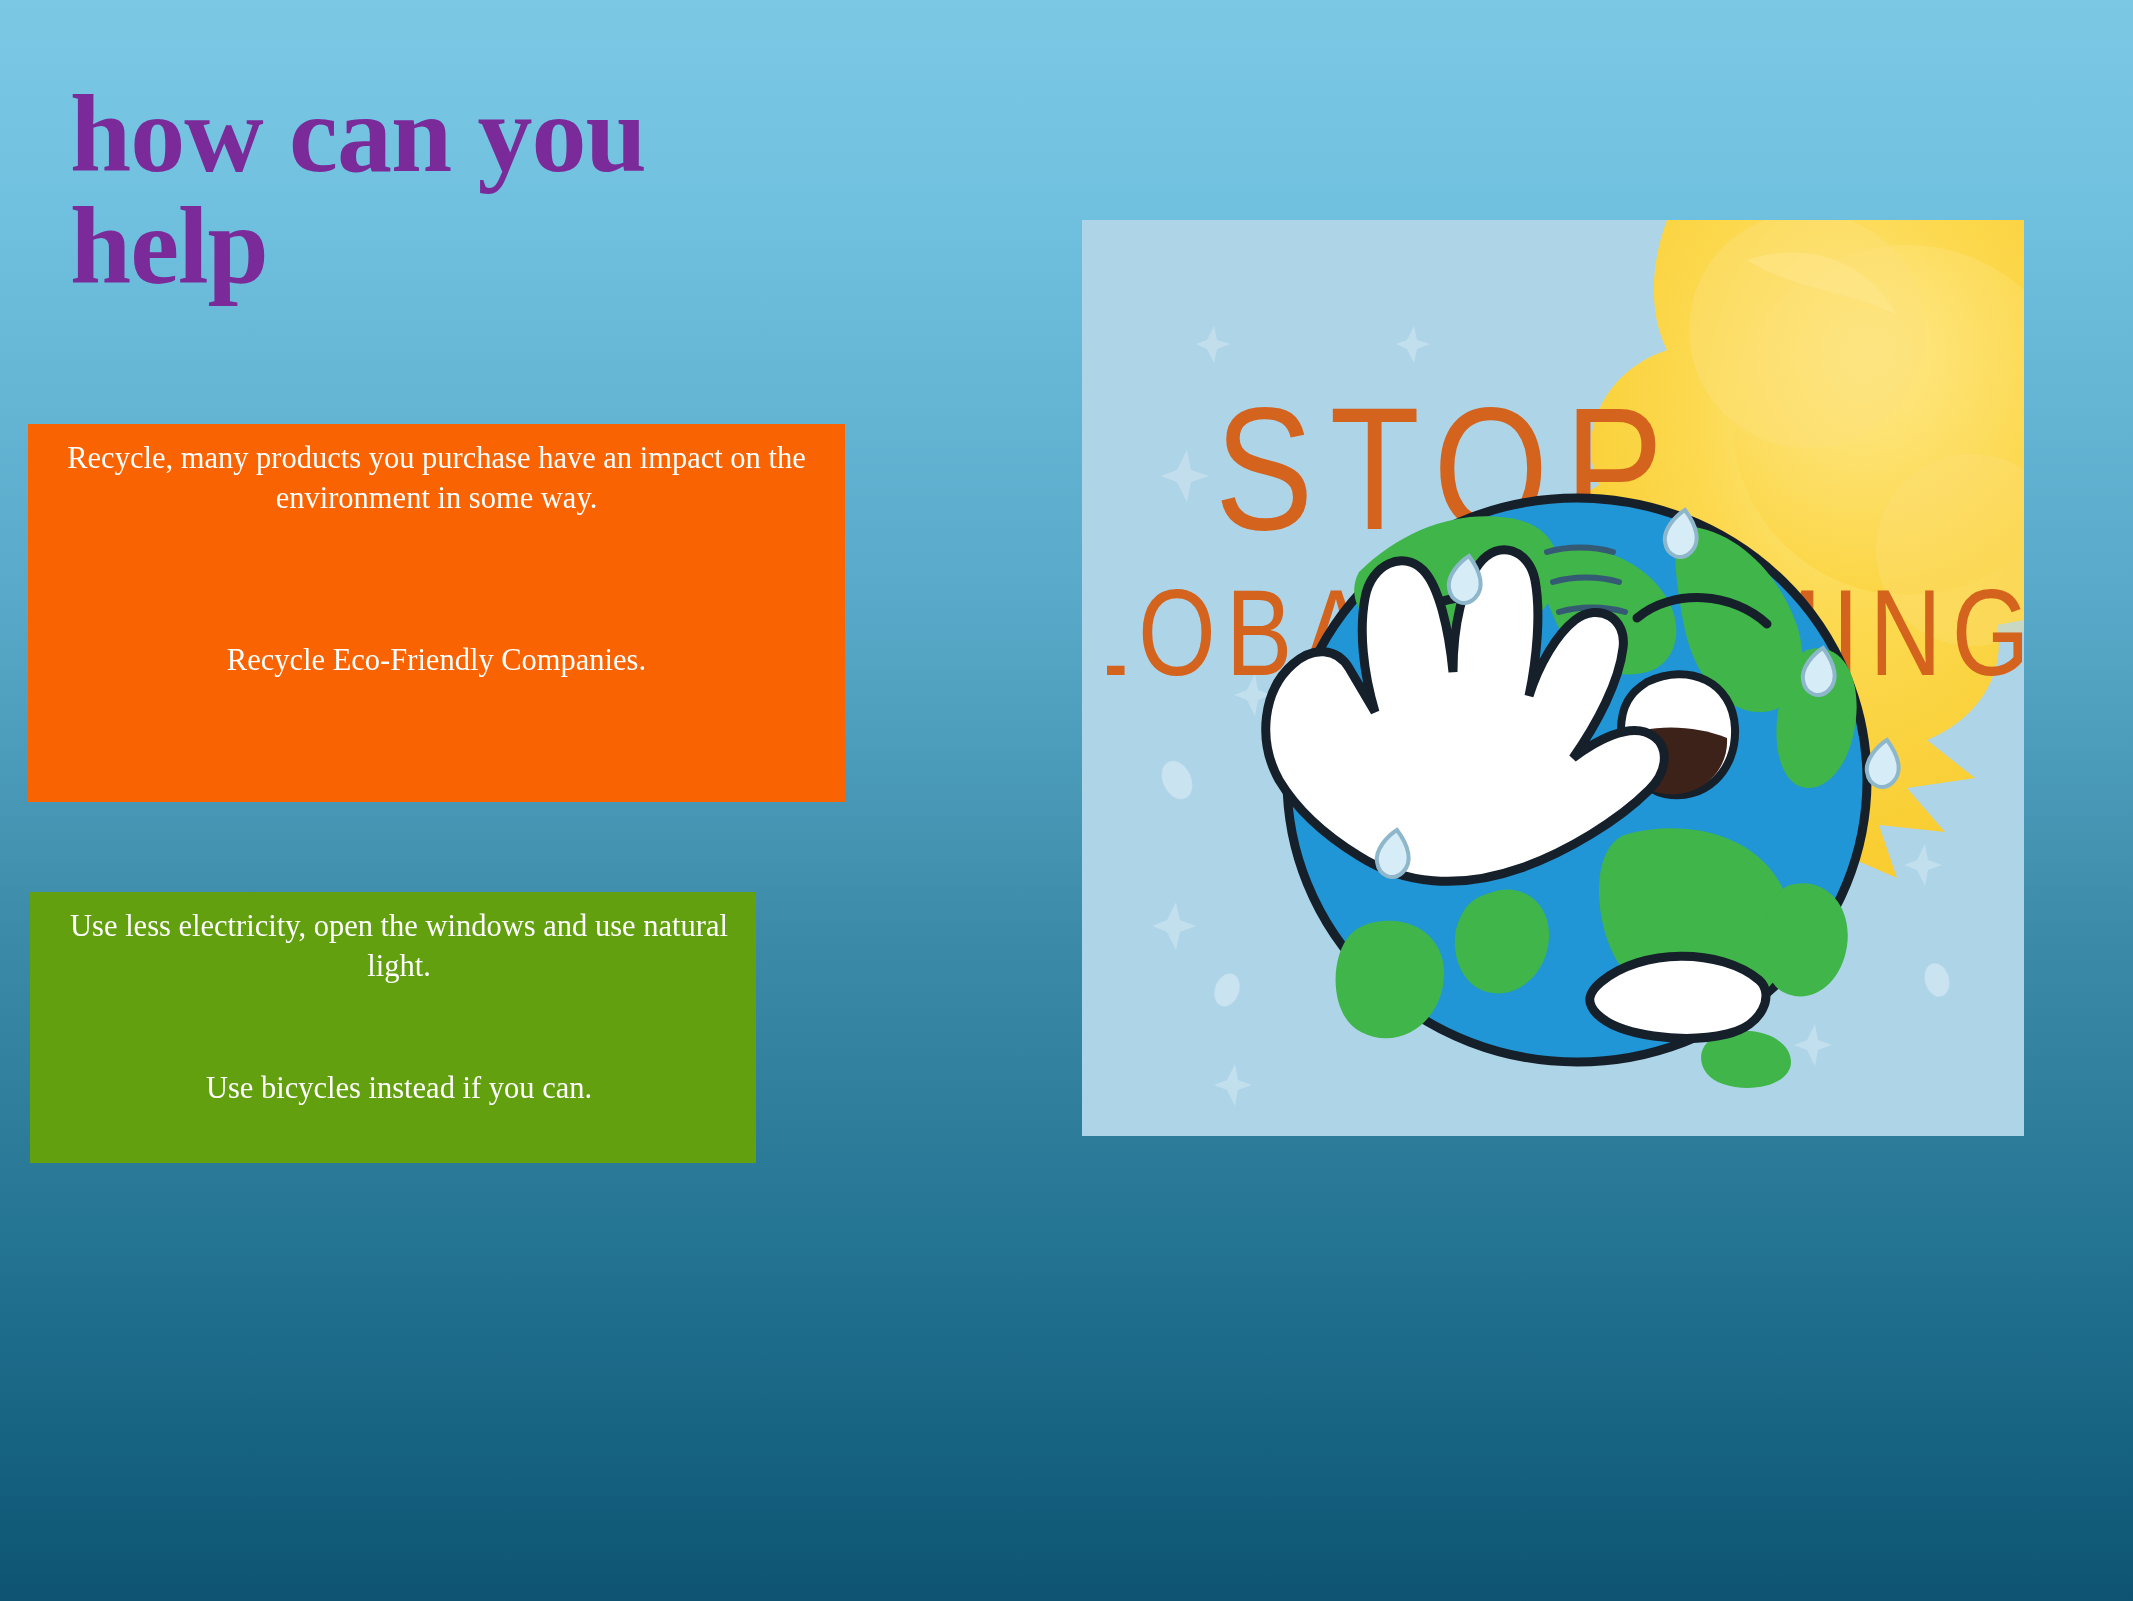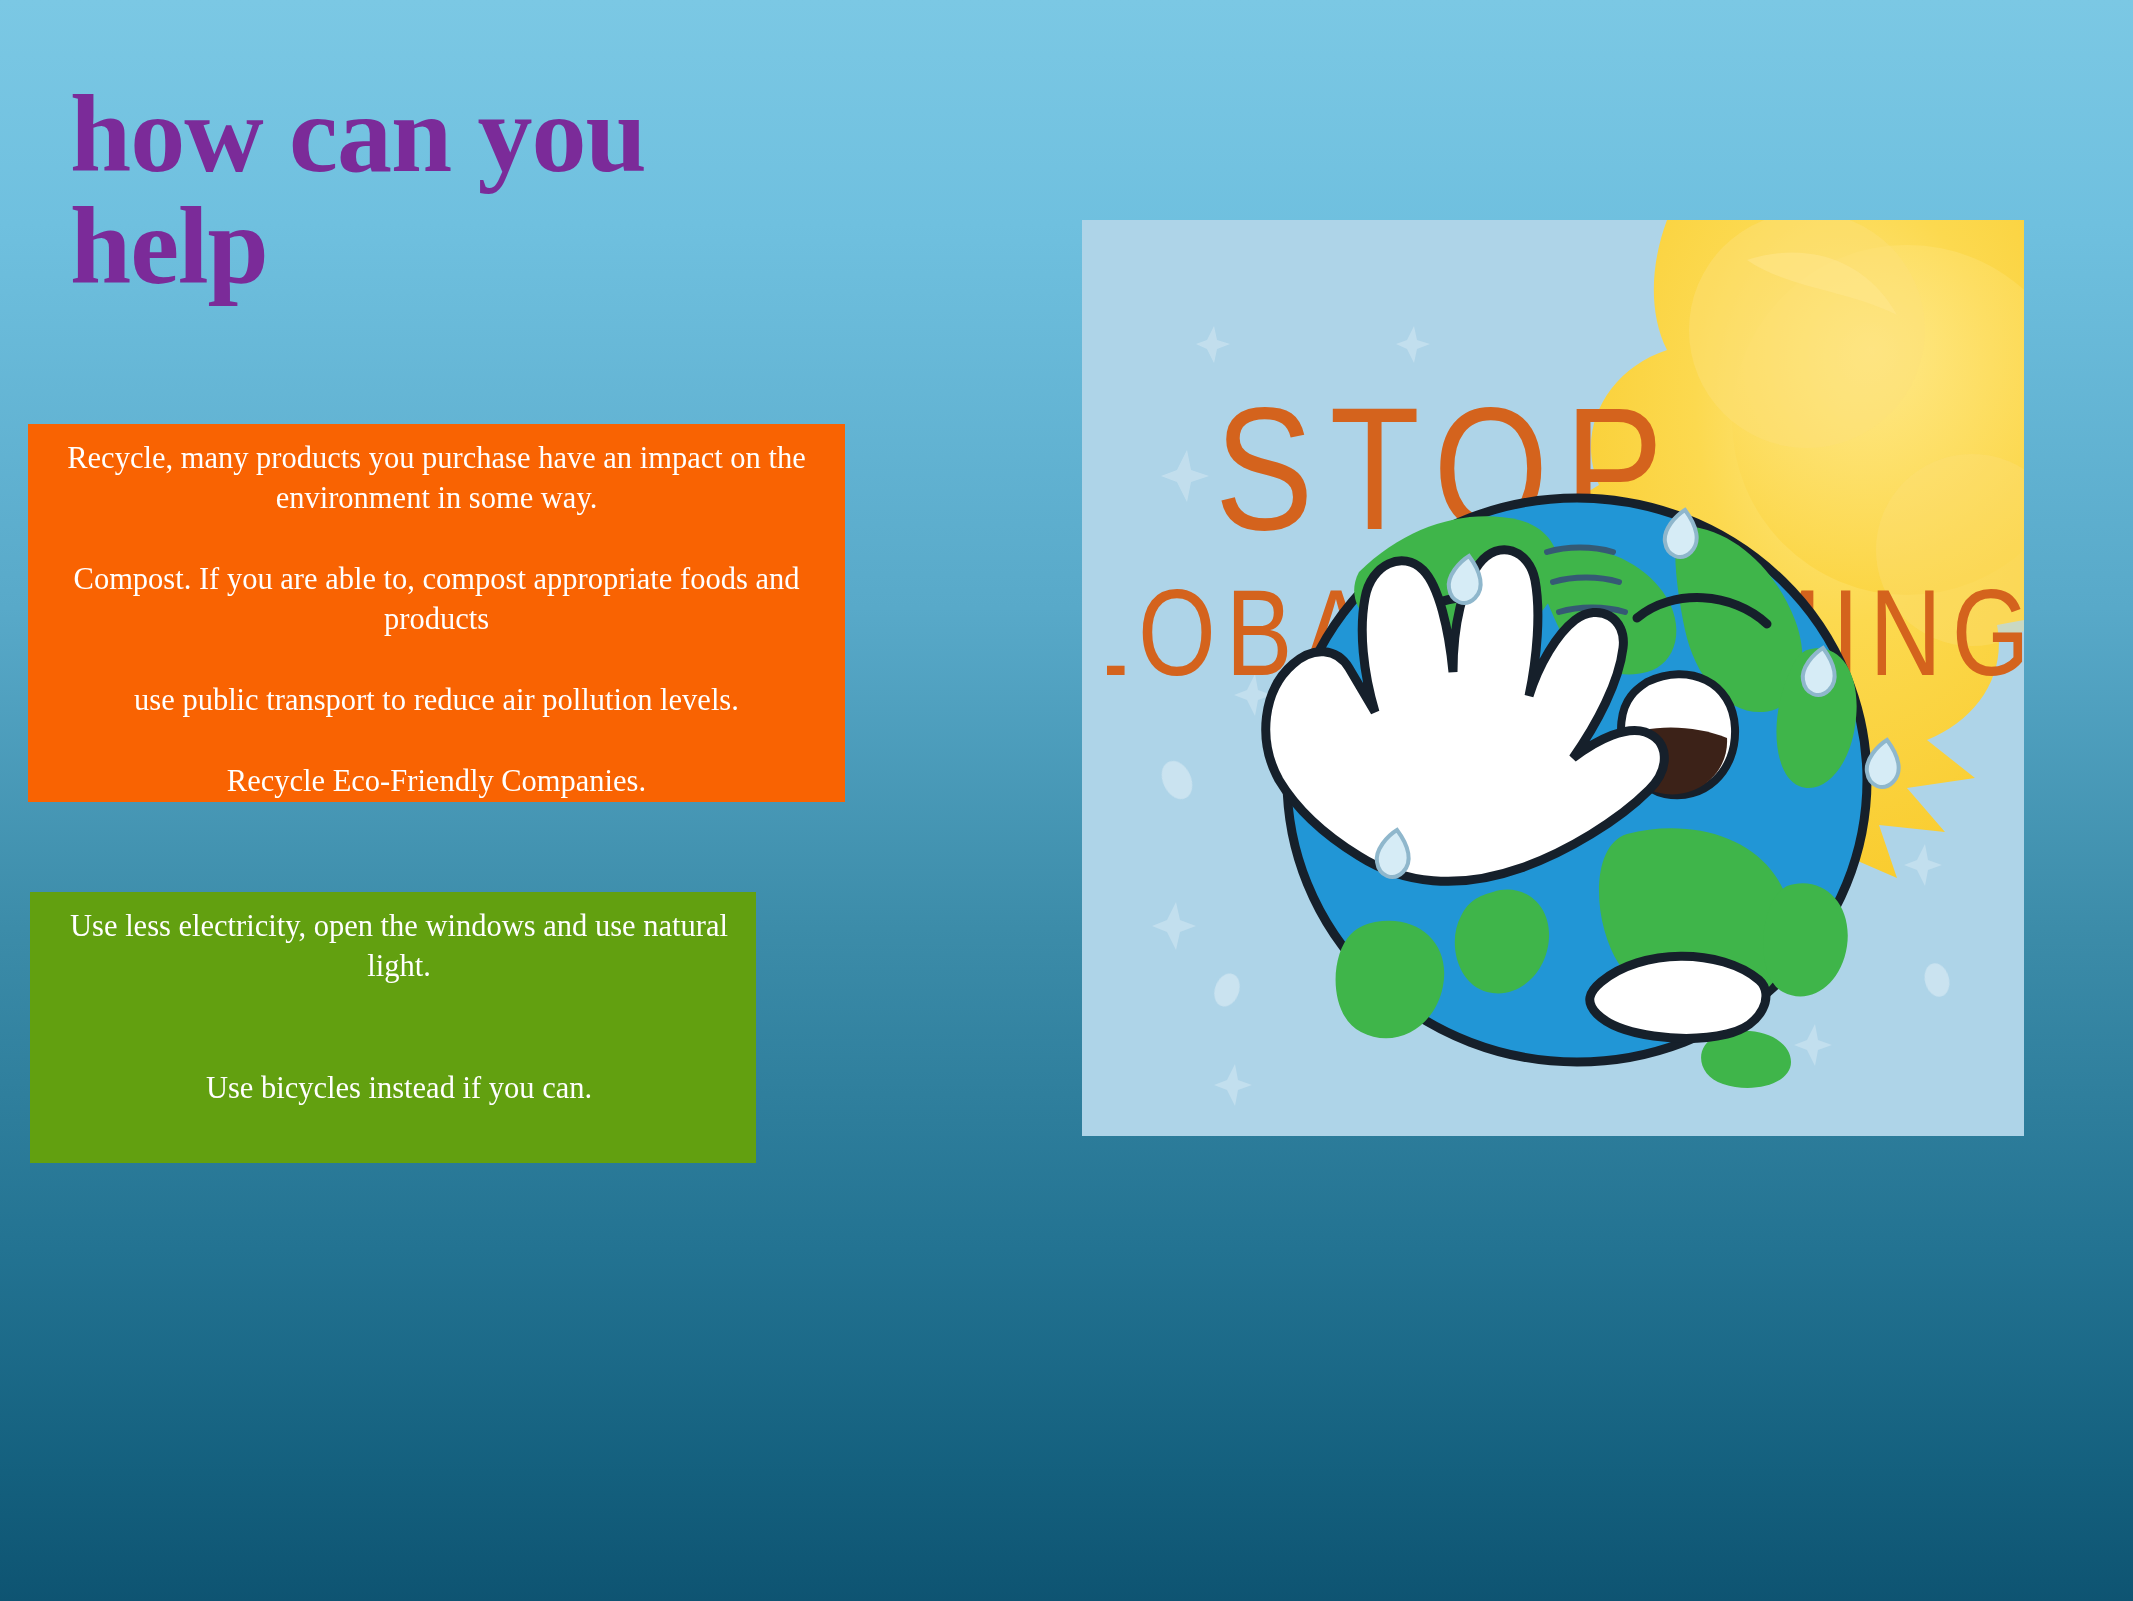--- a/index.html
+++ b/index.html
@@ -102,23 +102,21 @@
 <body>
 
 <div id="slide">
 
   <div id="title">how can you
 help</div>
 
   <div id="orange-box" class="textbox">
     <p>Recycle, many products you purchase have an impact on the environment in some way.</p>
     <p class="spacer">&nbsp;</p>
-    <p>Compost. If you are able to, compost appropriate foods and products</p>
-    <p class="spacer">&nbsp;</p>
-    <p>use public transport to reduce air pollution levels.</p>
+    <p class="spacer">&nbsp;</p>
     <p class="spacer">&nbsp;</p>
     <p>Recycle Eco-Friendly Companies.</p>
   </div>
 
   <div id="green-box" class="textbox">
     <p>Use less electricity, open the windows and use natural light.</p>
     <p class="spacer">&nbsp;</p>
     <p class="spacer">&nbsp;</p>
     <p>Use bicycles instead if you can.</p>
   </div>

